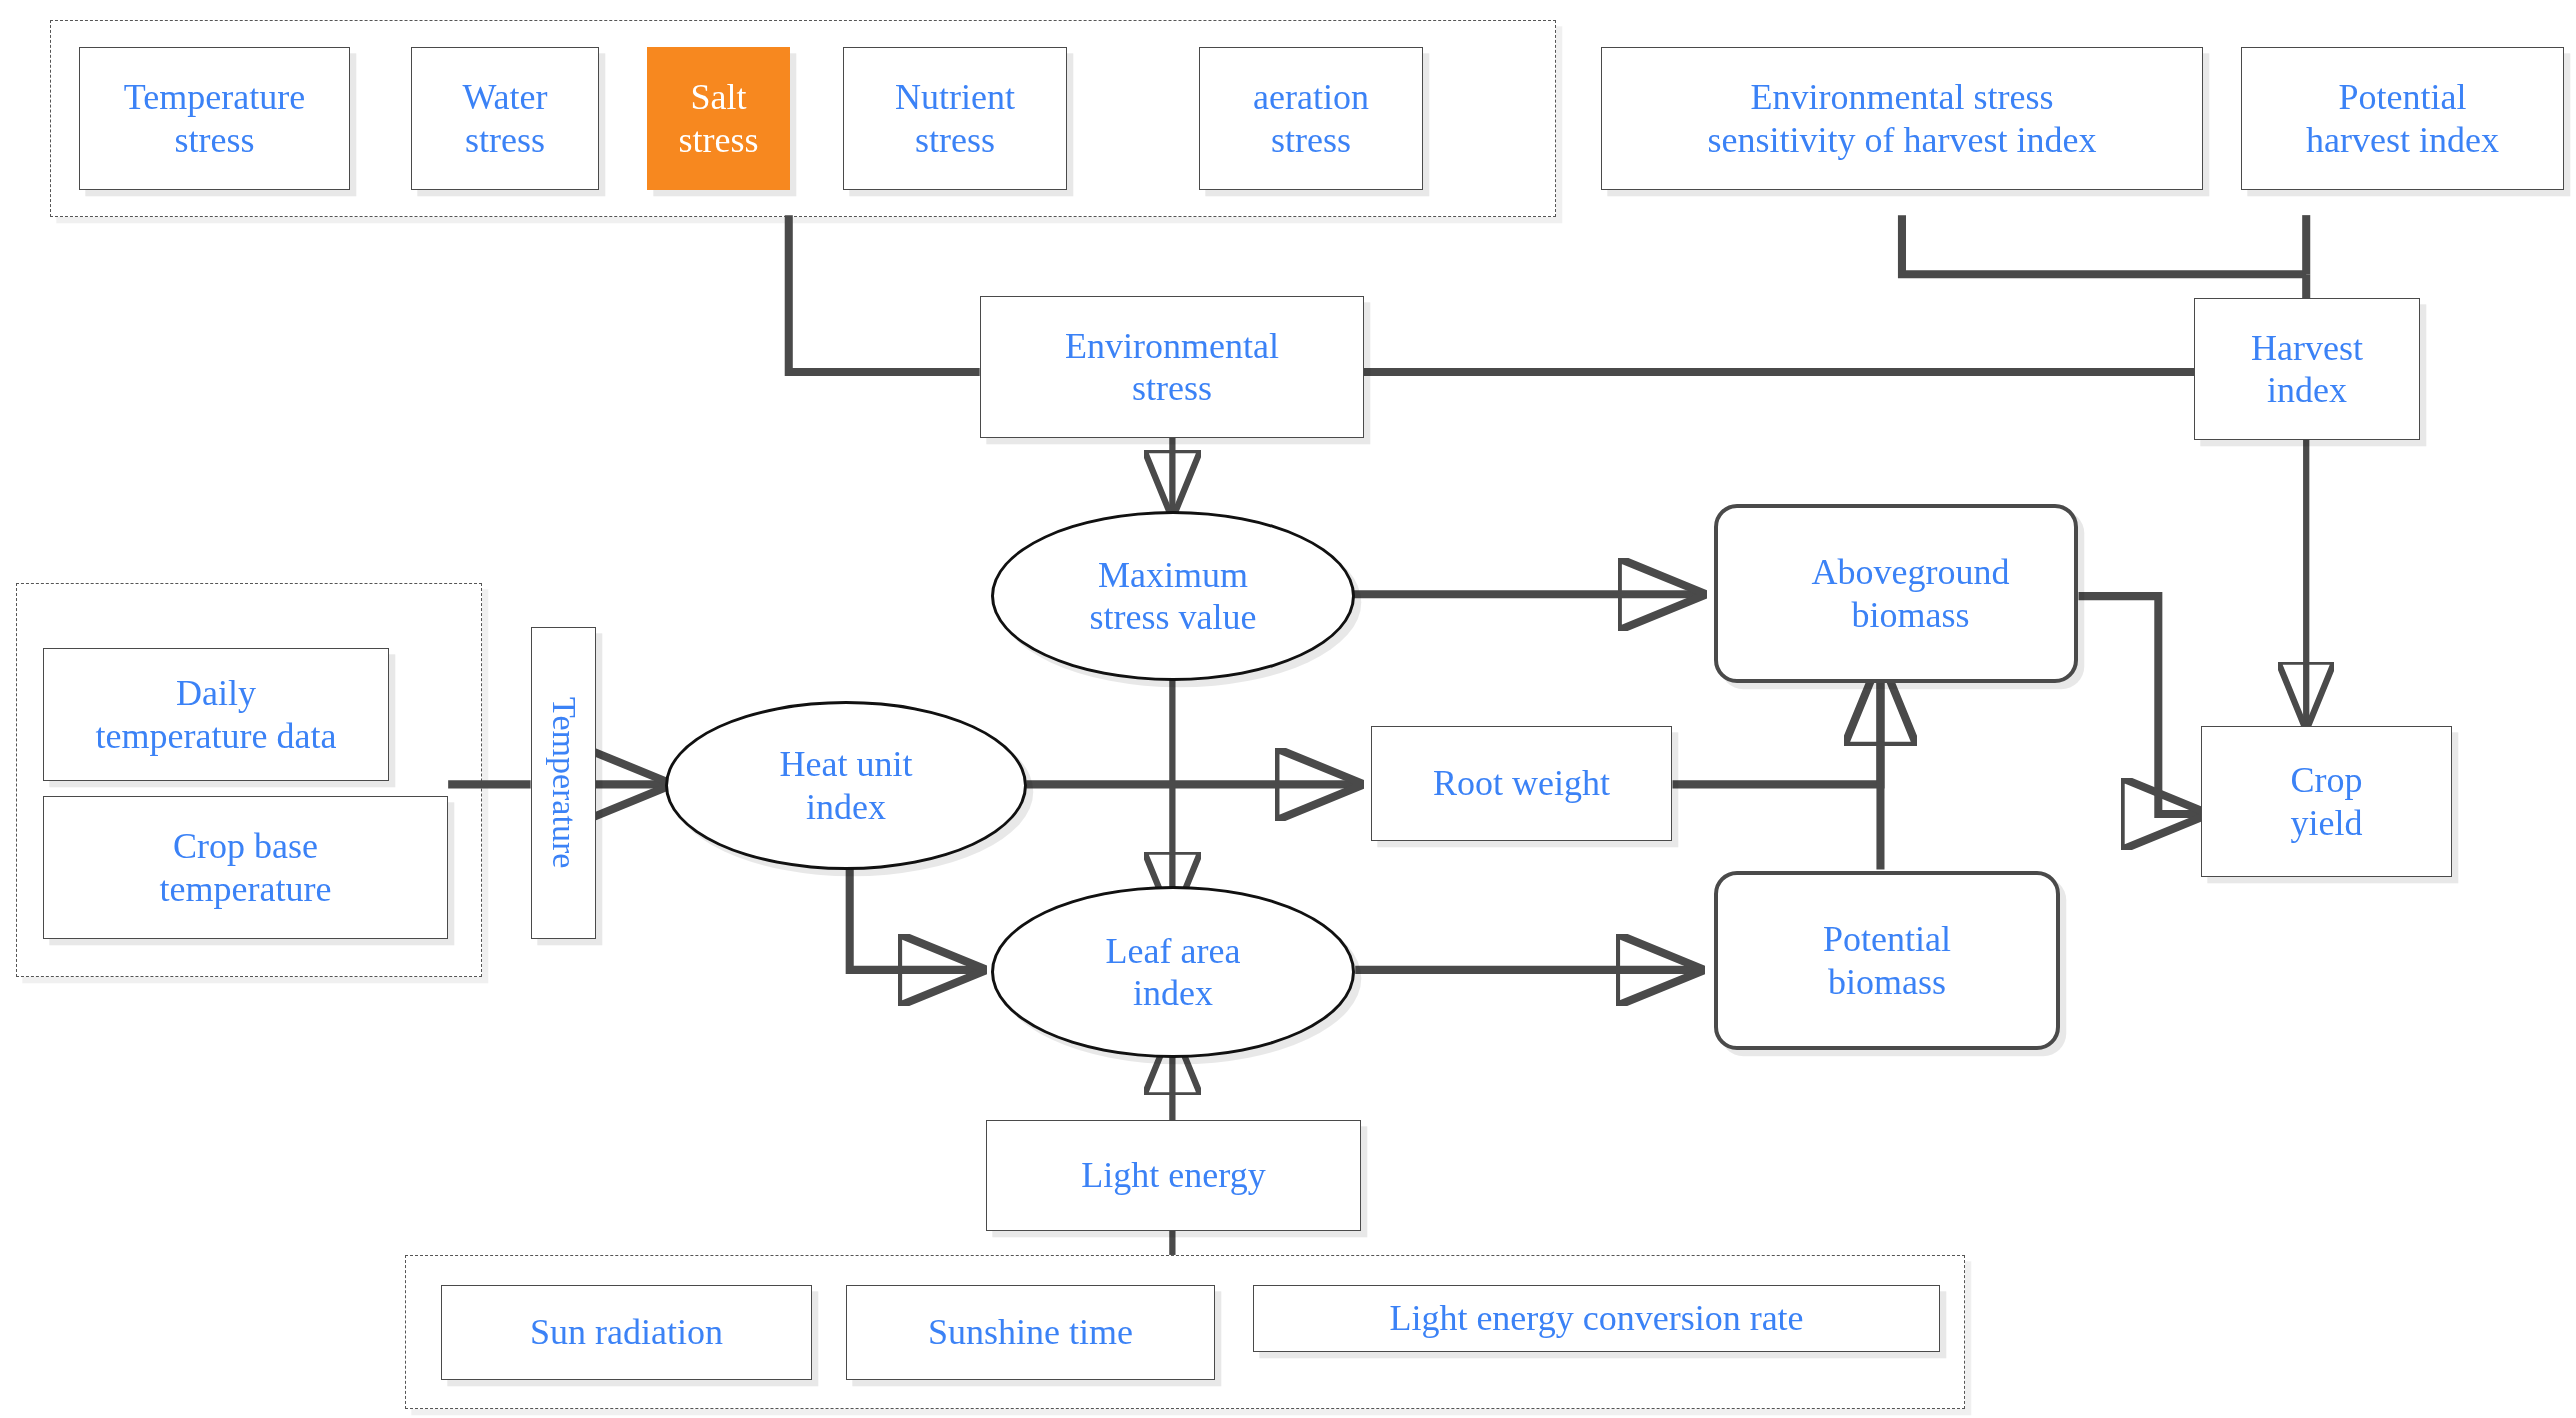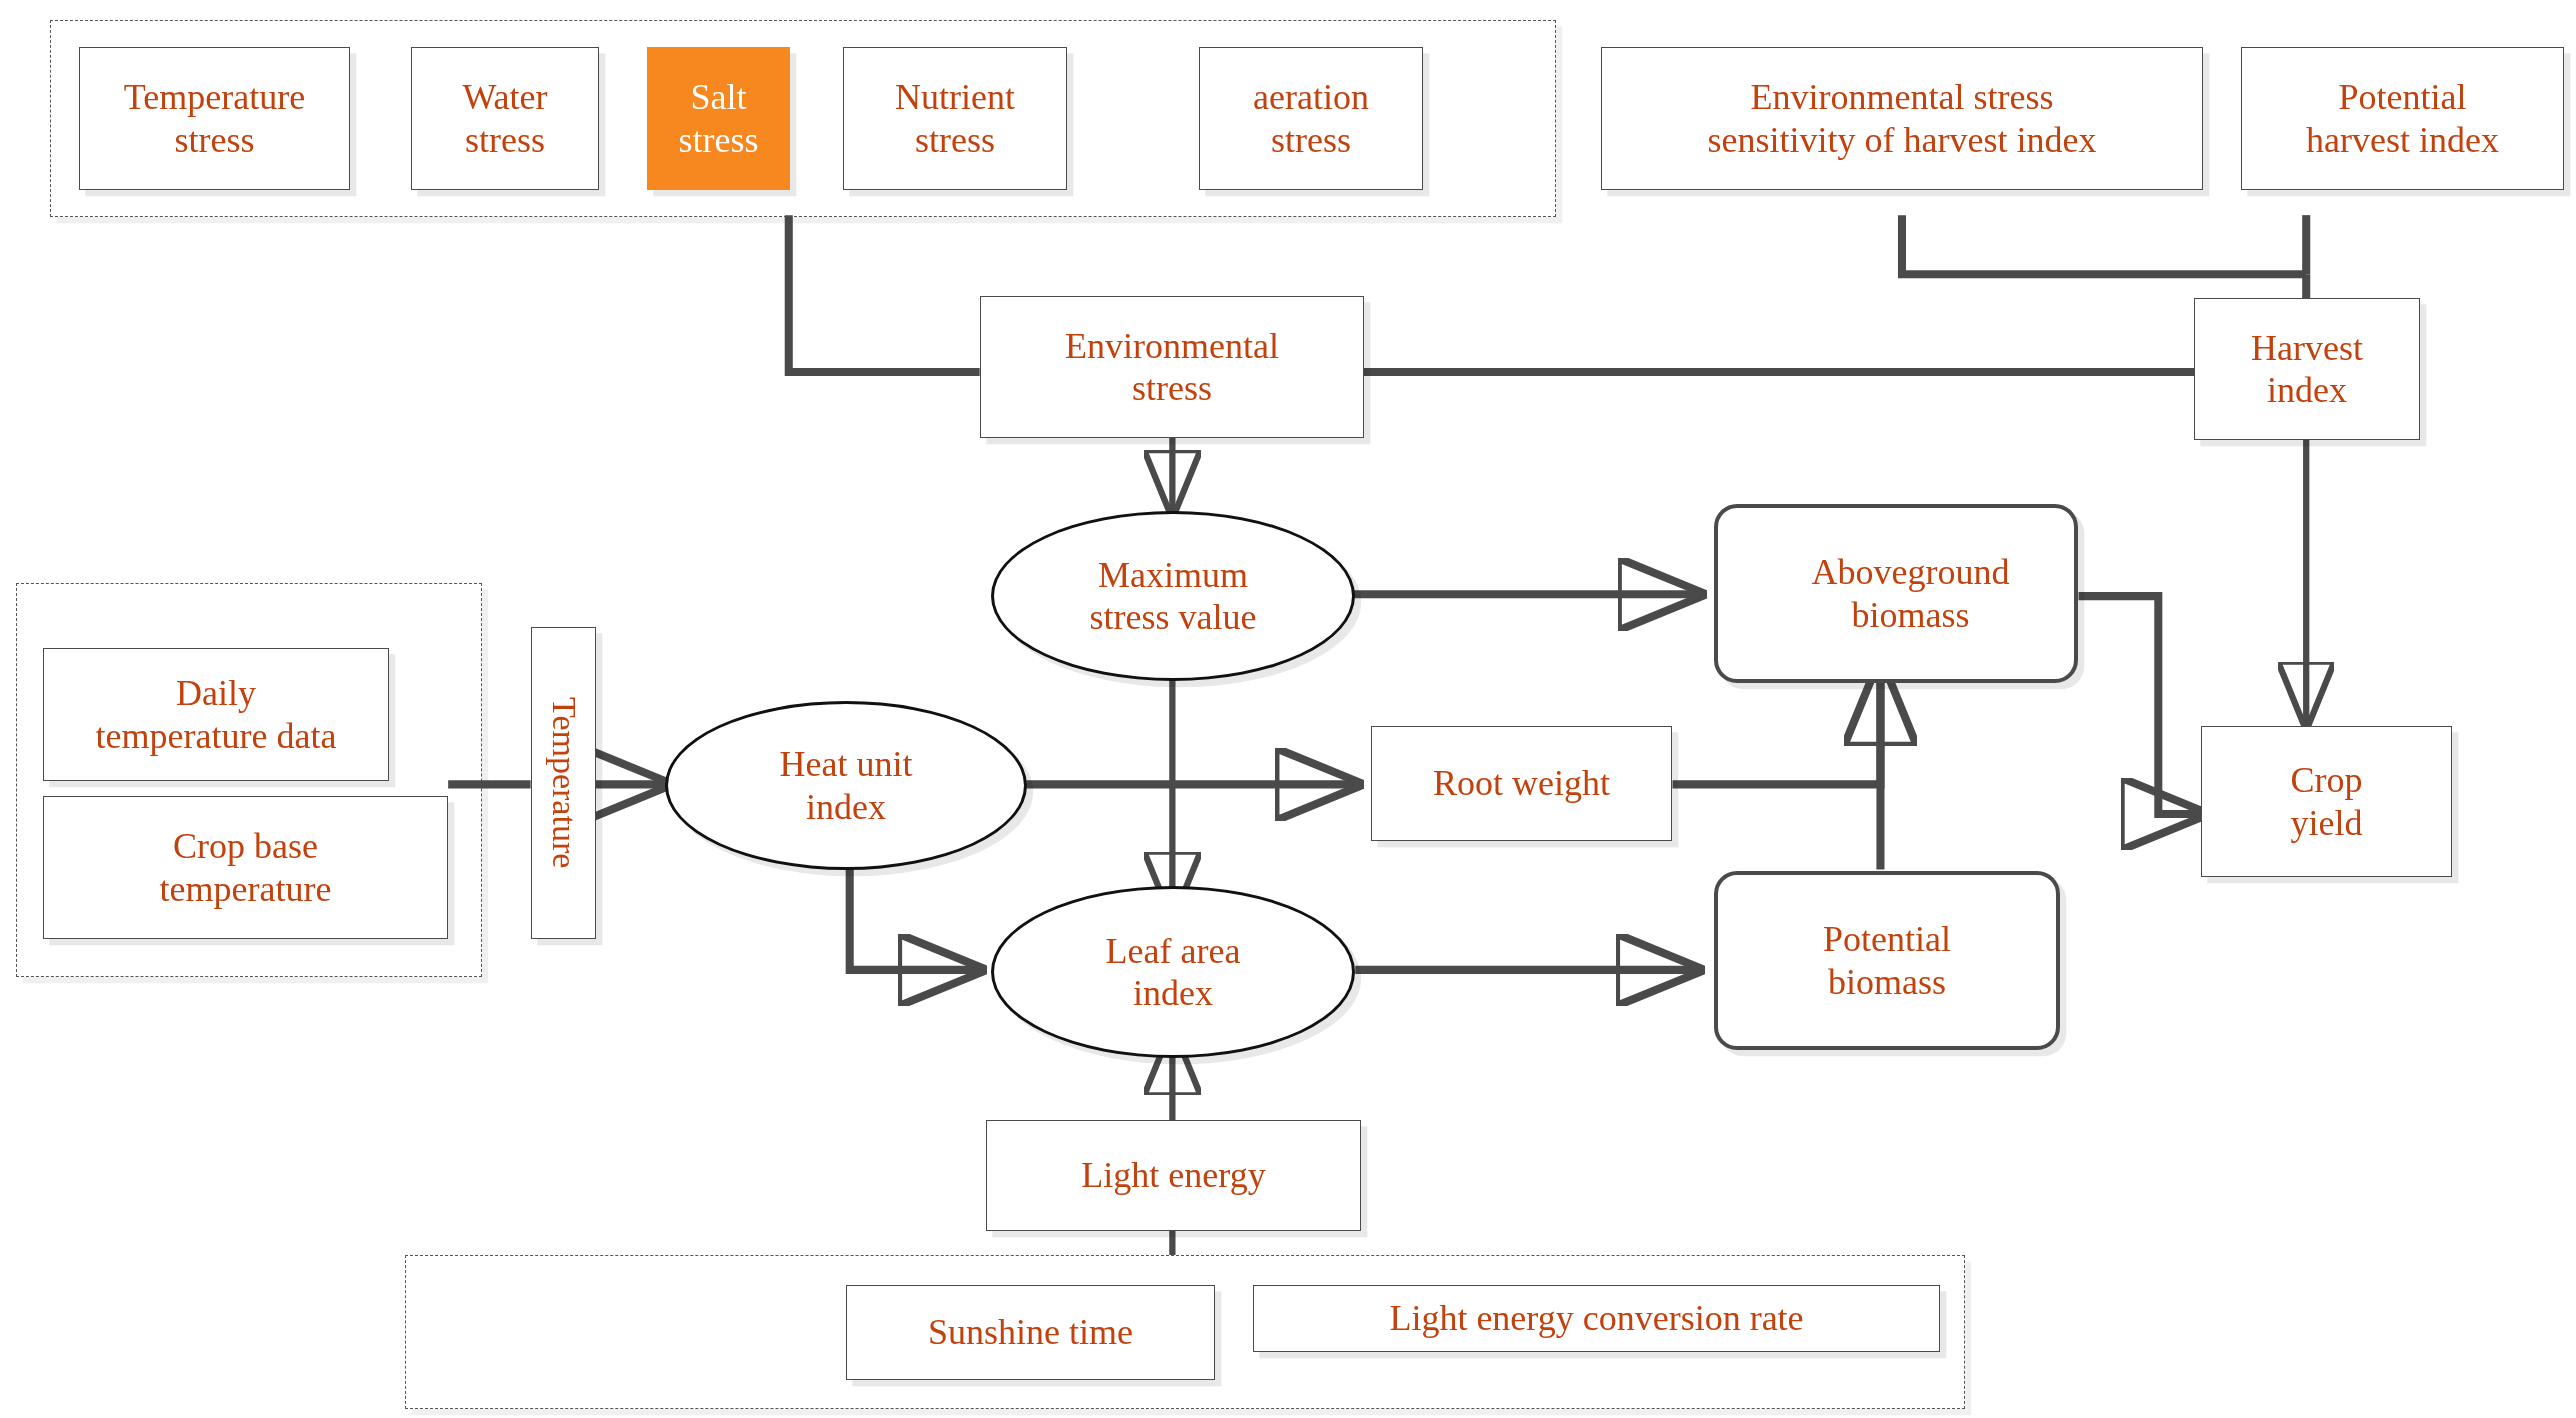--- a/index.html
+++ b/index.html
@@ -7,21 +7,21 @@
        font-family:"Liberation Serif","DejaVu Serif",serif;}
 
   #canvas{position:absolute;left:0;top:0;width:2576px;height:1419px;}
 
   
   .node{
     position:absolute;
     box-sizing:border-box;
     background:#ffffff;
     border:1.8px solid #4a4a4a;
-    color:#c2410c;
+    color:#3b82f6;
     display:flex;
     align-items:center;
     justify-content:center;
     text-align:center;
     line-height:1.18;
     font-size:36px;
     z-index:5;
     box-shadow:6.3px 6.3px 0 0 rgba(0,0,0,0.09);
   }
   .node.thin{border-width:1.8px;}
@@ -201,20 +201,23 @@
 
   <div class="node thin" style="left:2201px;top:726px;width:251px;height:151px;">
     <span class="lbl" style="white-space:pre-line;">Crop
 yield</span>
   </div>
 
   <div class="node thin" style="left:986px;top:1120px;width:375px;height:111px;">
     <span class="lbl" style="white-space:pre-line;">Light energy</span>
   </div>
 
+  <div class="node thin" style="left:441px;top:1285px;width:371px;height:95px;">
+    <span class="lbl" style="white-space:pre-line;">Sun radiation</span>
+  </div>
 
   <div class="node thin" style="left:846px;top:1285px;width:369px;height:95px;">
     <span class="lbl" style="white-space:pre-line;">Sunshine time</span>
   </div>
 
   <div class="node thin" style="left:1253px;top:1285px;width:687px;height:67px;">
     <span class="lbl" style="white-space:pre-line;">Light energy conversion rate</span>
   </div>
 
 </div>

